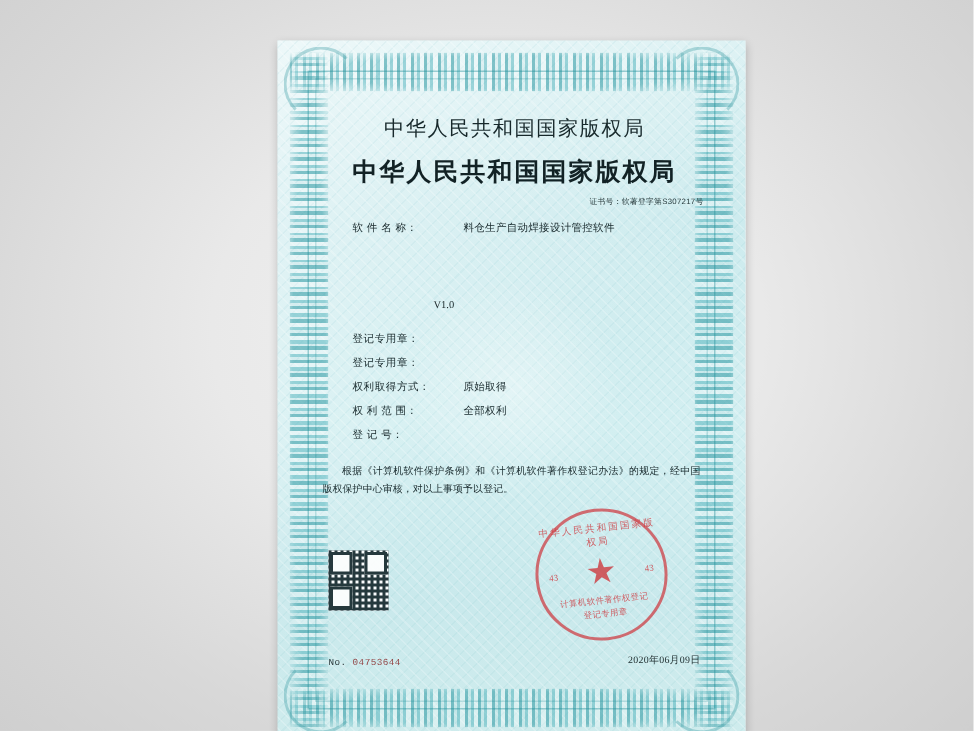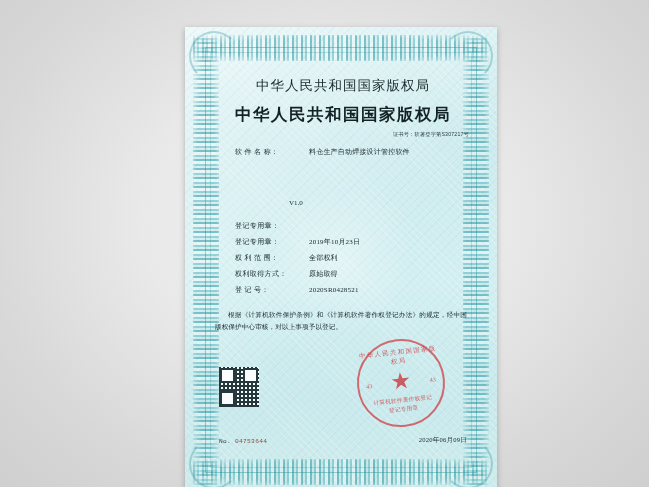--- a/index.html
+++ b/index.html
@@ -315,36 +315,34 @@
 
 
       <div class="gap"></div>
 
       <div class="row">
         <span class="lbl">登记专用章：</span>
       </div>
 
       <div class="row">
         <span class="lbl">登记专用章：</span>
-        <span class="val">2019年10月23日</span>
+      </div>
+
+      <div class="row">
+        <span class="lbl">权利取得方式：</span>
+        <span class="val">原始取得</span>
       </div>
 
       <div class="row">
         <span class="lbl">权 利 范 围：</span>
         <span class="val">全部权利</span>
       </div>
 
       <div class="row">
-        <span class="lbl">权利取得方式：</span>
-        <span class="val">原始取得</span>
-      </div>
-
-      <div class="row">
         <span class="lbl">登 记 号：</span>
-        <span class="val">2020SR0428521</span>
       </div>
 
     </div>
 
     <div class="legal">
       <span class="ind">根据《计算机软件保护条例》和《计算机软件著作权登记办法》的规定，经中国版权保护中心审核，对以上事项予以登记。</span>
     </div>
 
     <div class="qr">
       <div class="qr-b"></div>

